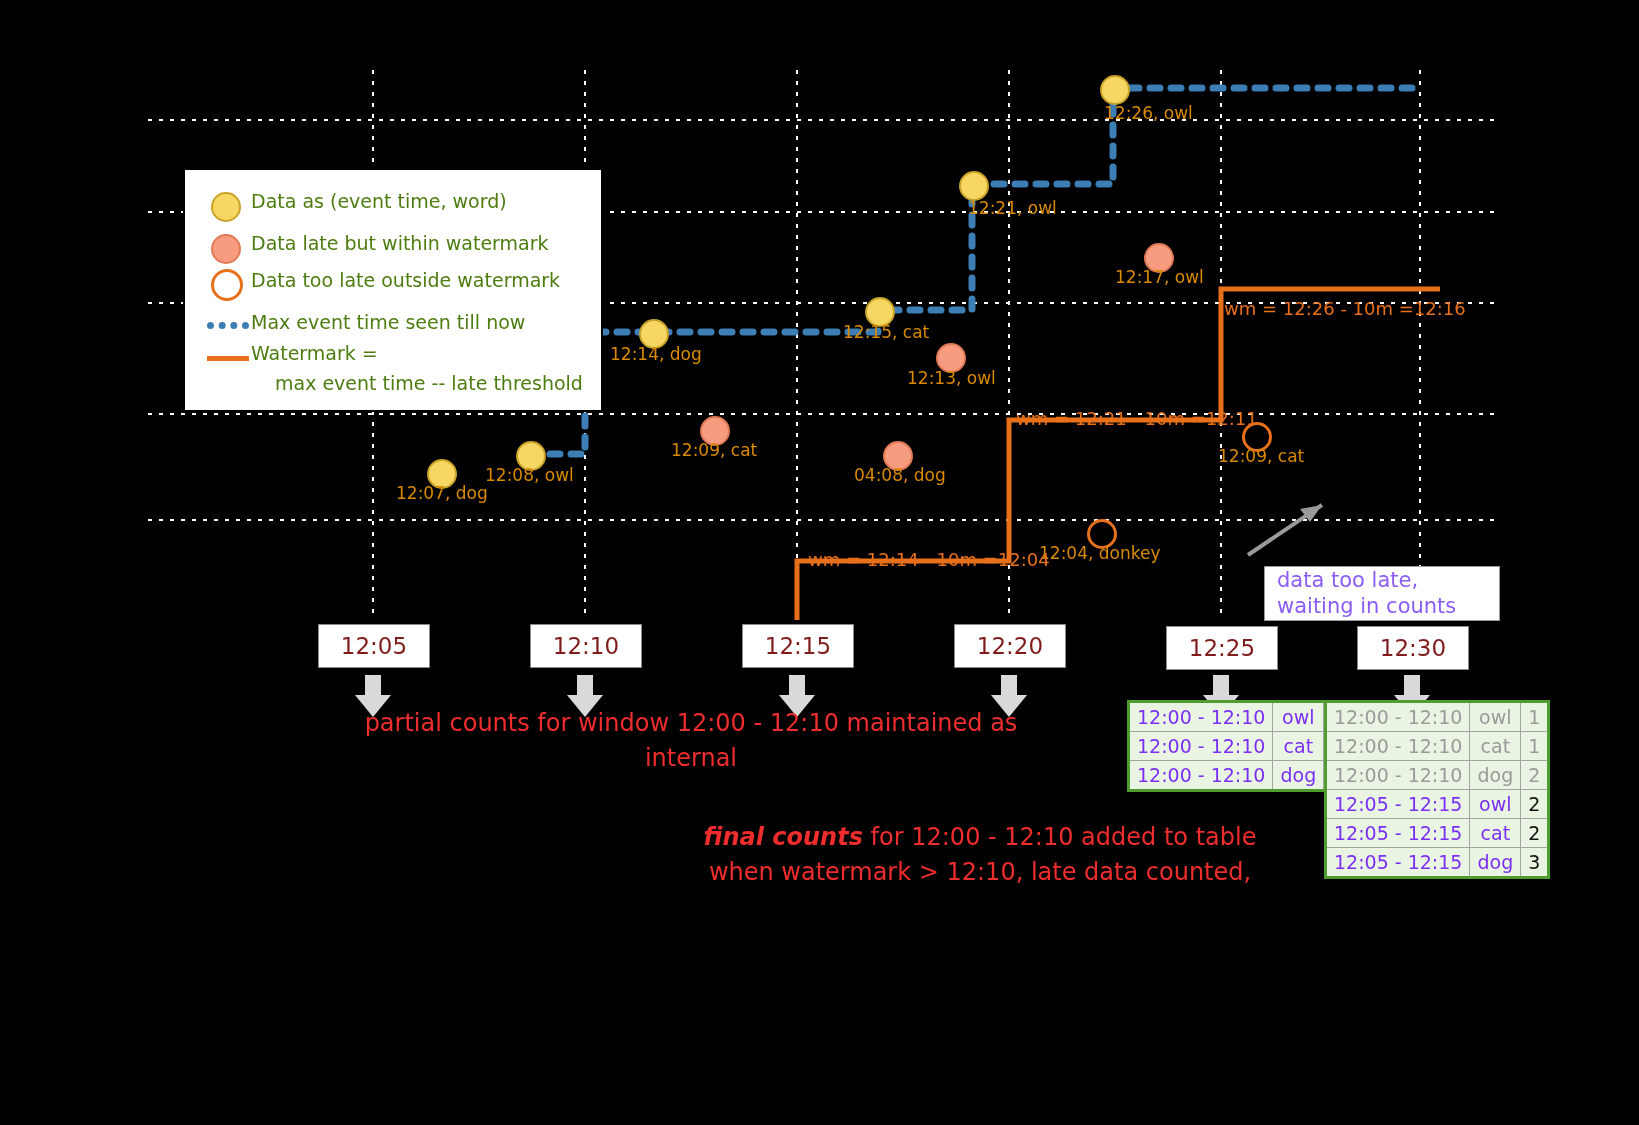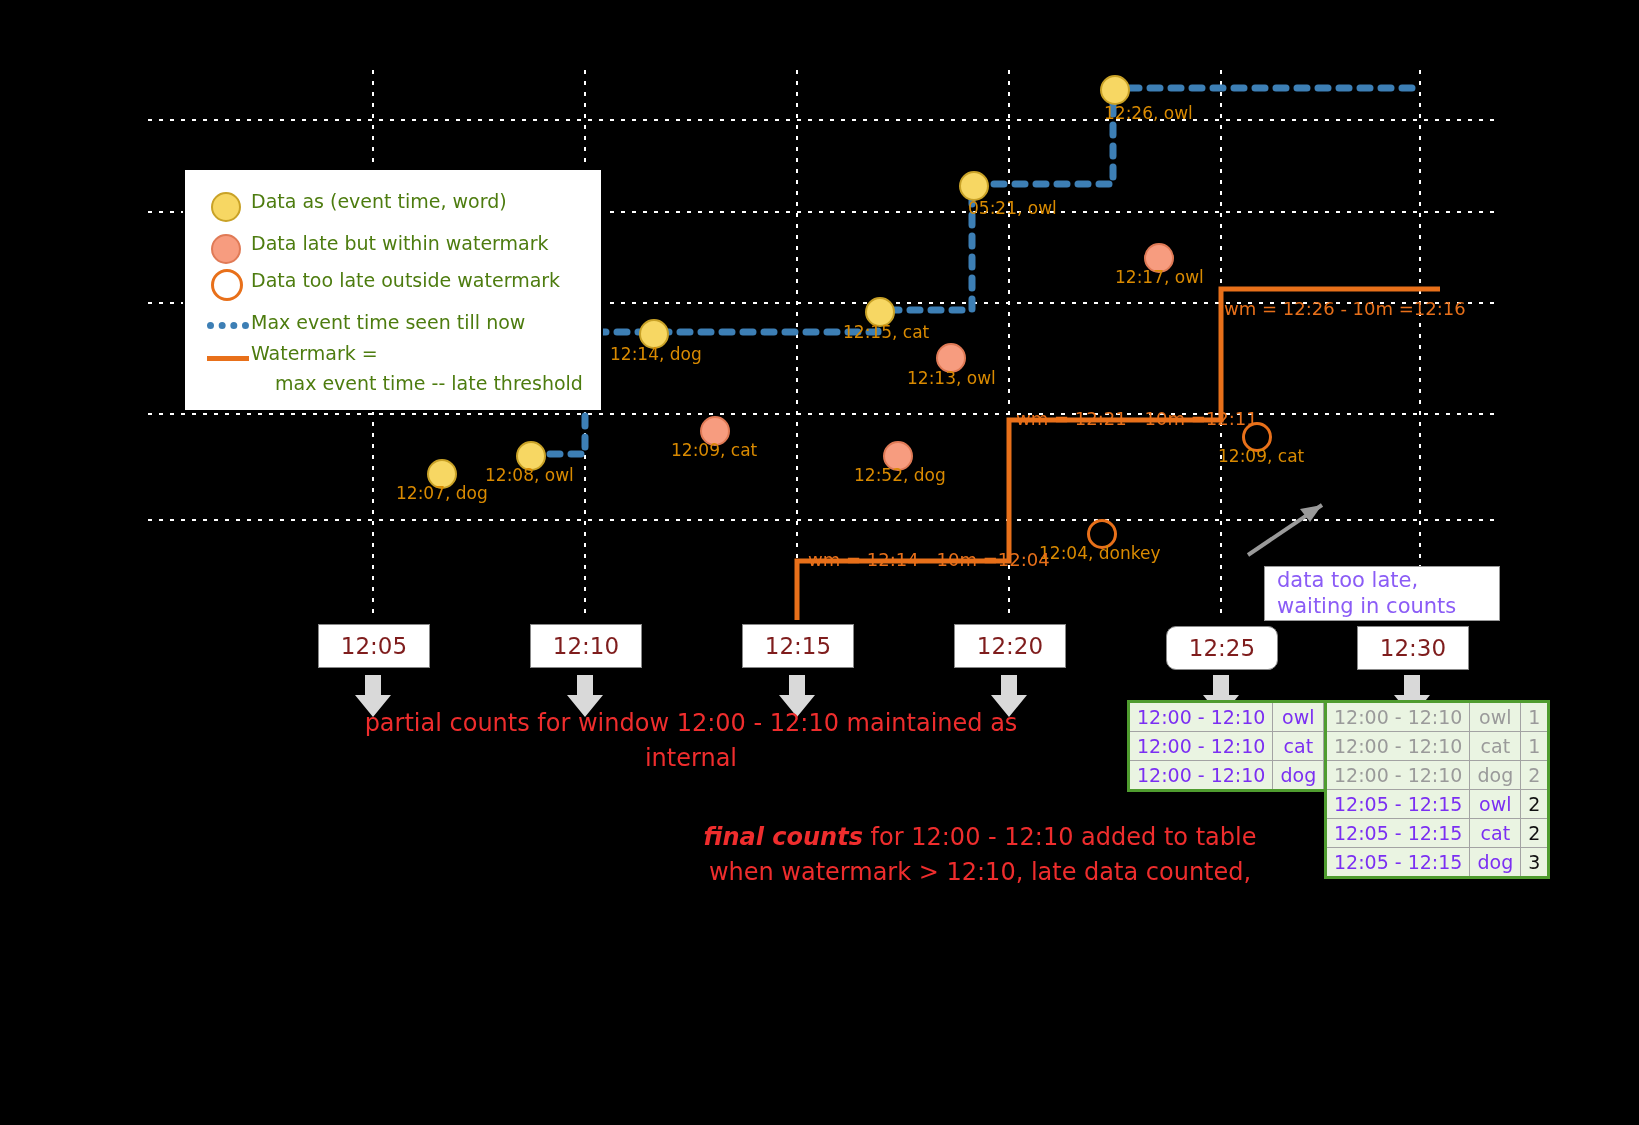--- a/index.html
+++ b/index.html
@@ -122,29 +122,29 @@
   <div>
     <span class="dot normal" style="left:865px;top:297px;width:26px;height:26px;"></span>
     <span class="dot-label" style="left:843px;top:322px;">12:15, cat</span>
   </div>
   <div>
     <span class="dot late" style="left:936px;top:343px;width:26px;height:26px;"></span>
     <span class="dot-label" style="left:907px;top:368px;">12:13, owl</span>
   </div>
   <div>
     <span class="dot late" style="left:883px;top:441px;width:26px;height:26px;"></span>
-    <span class="dot-label" style="left:854px;top:465px;">12:52, dog</span>
+    <span class="dot-label" style="left:854px;top:465px;">04:08, dog</span>
   </div>
   <div>
     <span class="dot toolate" style="left:1087px;top:519px;width:24px;height:24px;"></span>
     <span class="dot-label" style="left:1039px;top:543px;">12:04, donkey</span>
   </div>
   <div>
     <span class="dot normal" style="left:959px;top:171px;width:26px;height:26px;"></span>
-    <span class="dot-label" style="left:968px;top:198px;">05:21, owl</span>
+    <span class="dot-label" style="left:968px;top:198px;">12:21, owl</span>
   </div>
   <div>
     <span class="dot late" style="left:1144px;top:243px;width:26px;height:26px;"></span>
     <span class="dot-label" style="left:1115px;top:267px;">12:17, owl</span>
   </div>
   <div>
     <span class="dot toolate" style="left:1242px;top:422px;width:24px;height:24px;"></span>
     <span class="dot-label" style="left:1218px;top:446px;">12:09, cat</span>
   </div>
   <div>
@@ -158,21 +158,21 @@
 
   <div class="callout" style="left:1264px;top:566px;width:210px;">
     <div>data too late,</div>
     <div>waiting in counts</div>
   </div>
 
   <div class="tick-box" style="left:318px;top:624px;">12:05</div>
   <div class="tick-box" style="left:530px;top:624px;">12:10</div>
   <div class="tick-box" style="left:742px;top:624px;">12:15</div>
   <div class="tick-box" style="left:954px;top:624px;">12:20</div>
-  <div class="tick-box" style="left:1166px;top:626px;border-radius:10px;">12:25</div>
+  <div class="tick-box" style="left:1166px;top:626px;">12:25</div>
   <div class="tick-box" style="left:1357px;top:626px;">12:30</div>
 
   <div class="note-red" style="left:330px;top:706px;width:722px;">
     <div>partial counts for window 12:00 - 12:10 maintained as internal</div>
   </div>
 
   <div class="note-red" style="left:700px;top:820px;width:560px;">
     <div>
       <span class="ital">final counts</span>
       <span> for 12:00 - 12:10 added to table</span>

